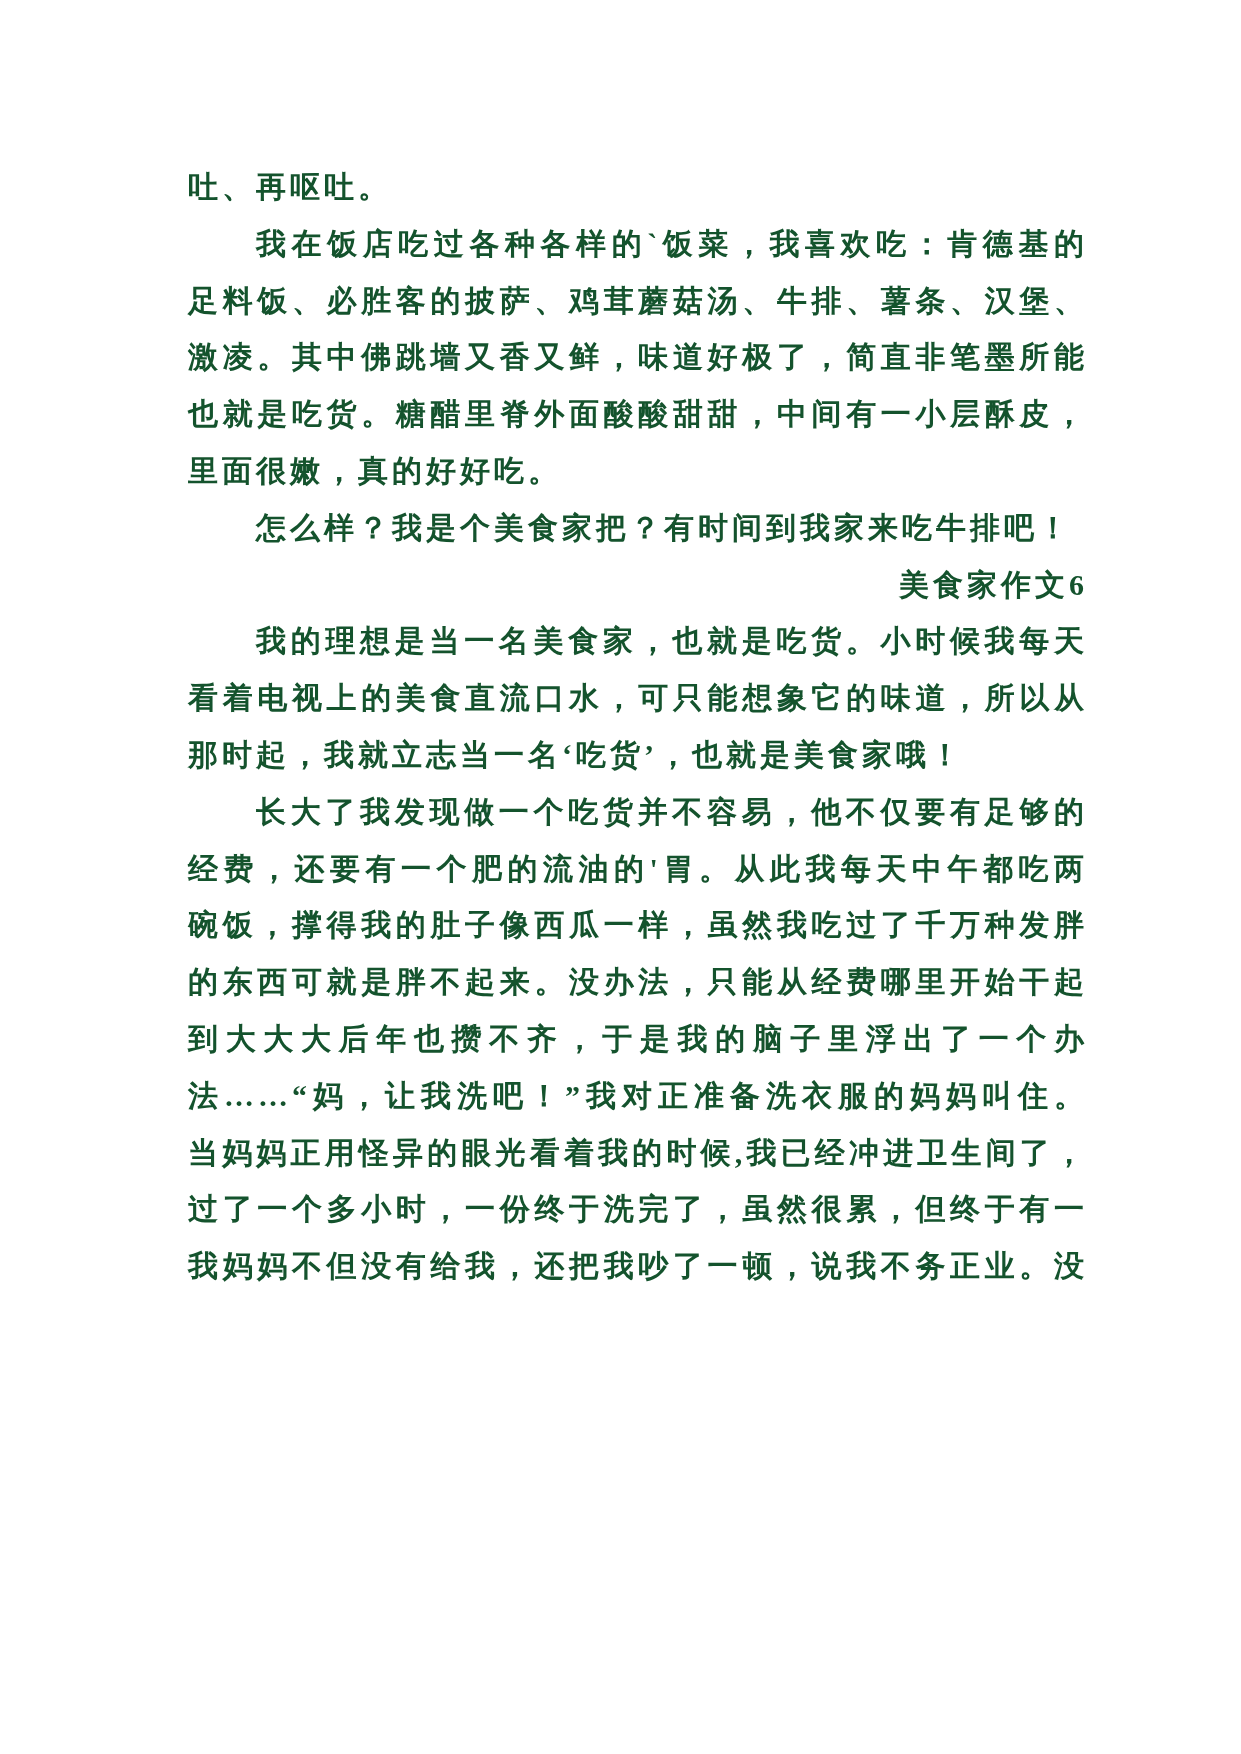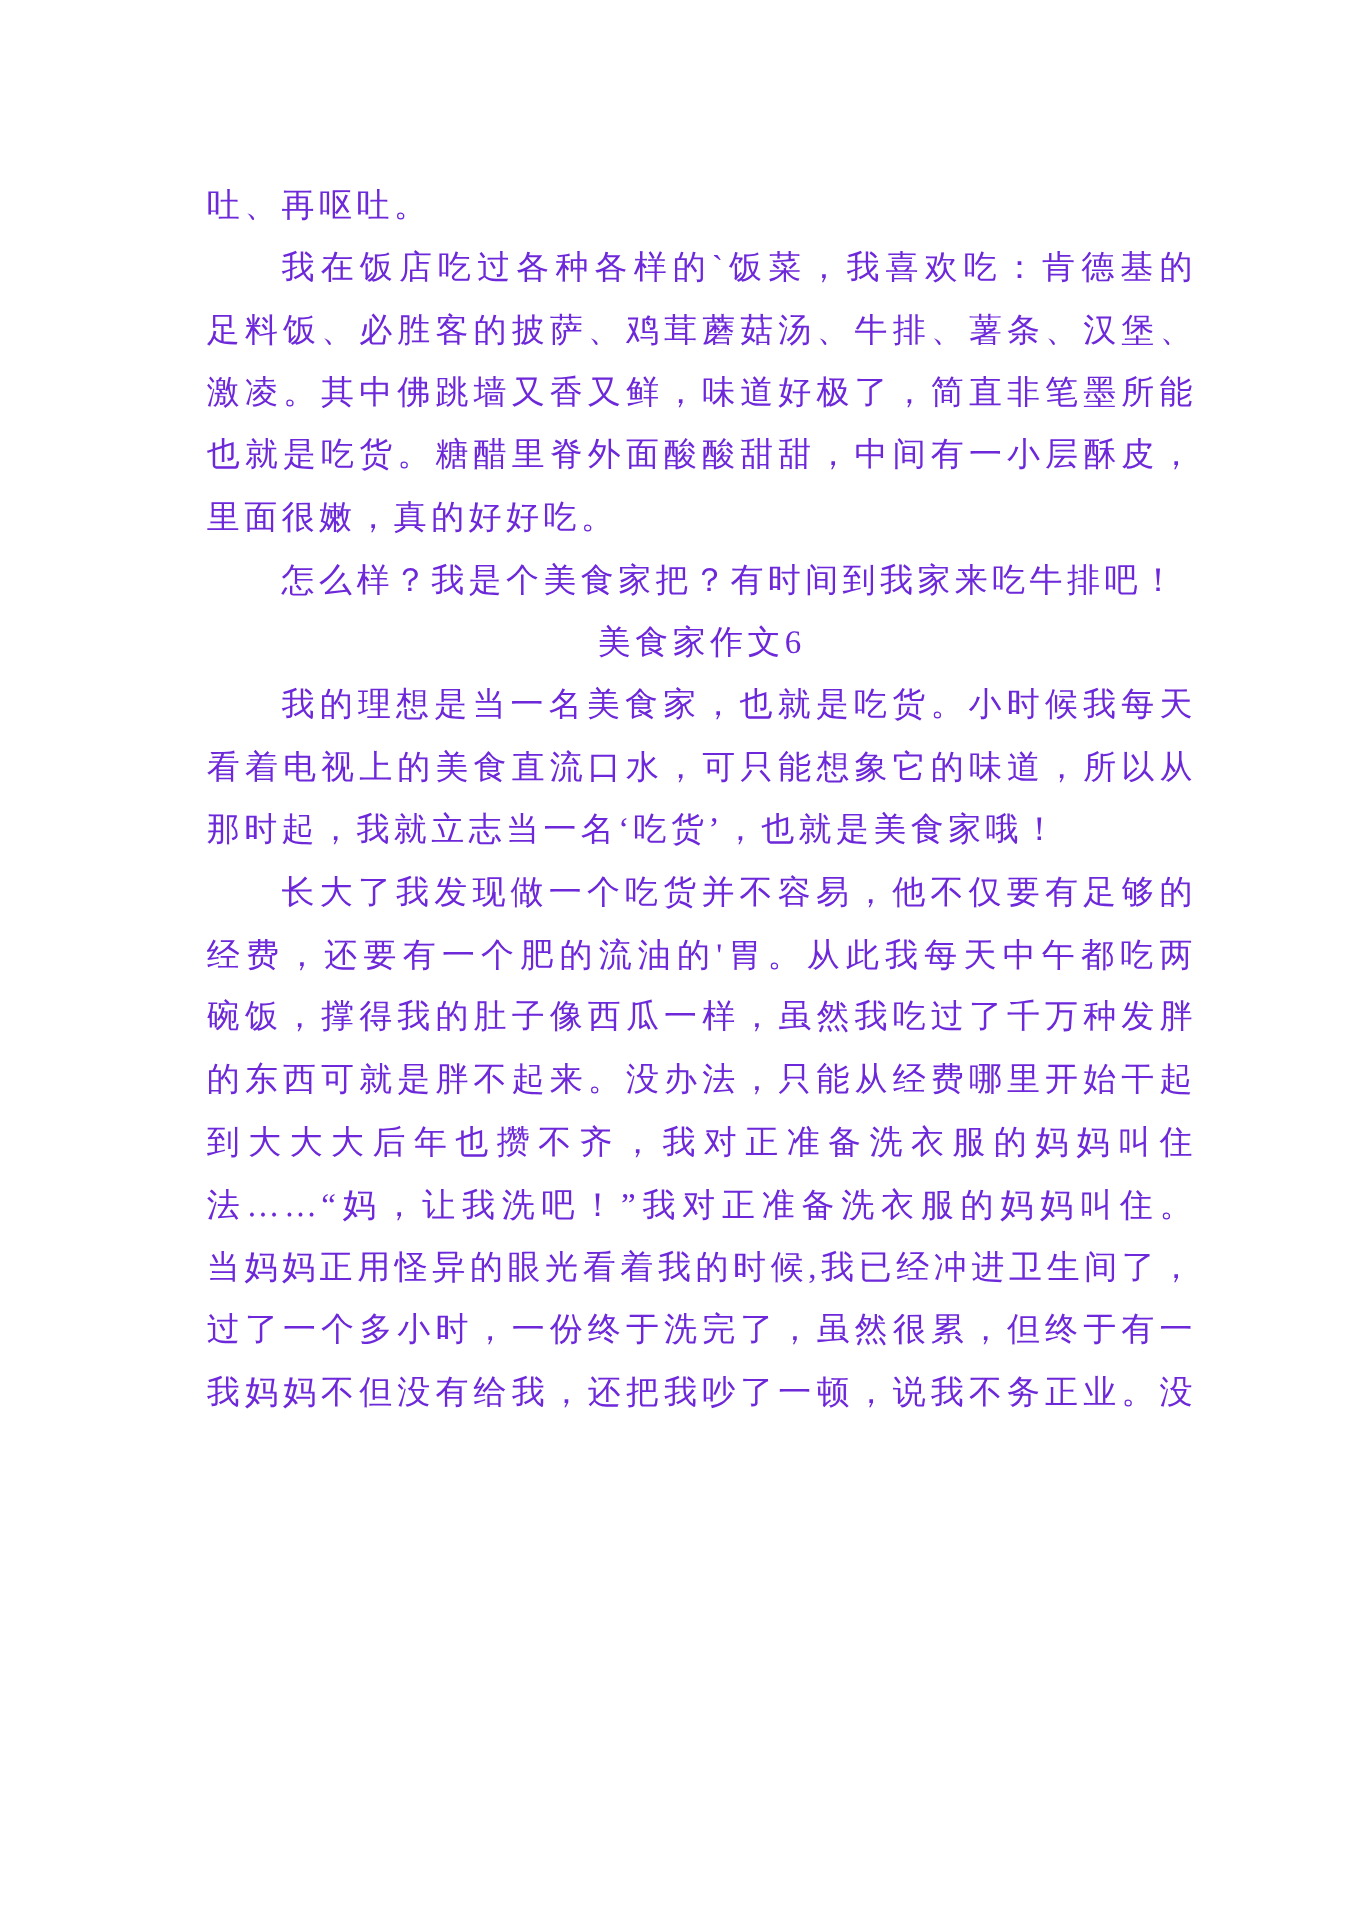--- a/index.html
+++ b/index.html
@@ -13,40 +13,40 @@
     height: 1754px;
     background: #ffffff;
     overflow: hidden;
   }
   .essay {
     position: absolute;
     left: 188px;
     top: 159px;
     width: 900px;
     font-family: "Liberation Serif", "DejaVu Serif", serif;
-    font-weight: normal;
+    font-weight: bold;
     font-size: 30px;
     letter-spacing: 4px;
     line-height: 56.8px;
-    color: #6d28d9;
+    color: #14532d;
   }
   .line {
     height: 56.8px;
     text-align: left;
   }
   .line.fill {
     text-align: justify;
     text-align-last: justify;
     text-justify: inter-character;
   }
   .line.indent {
     text-indent: 68px;
   }
   .line.heading {
-    text-align: center;
+    text-align: right;
   }
 </style>
 </head>
 <body>
 
 <div class="page">
   <div class="essay">
       <div class="line">吐、再呕吐。</div>
       <div class="line indent fill">我在饭店吃过各种各样的`饭菜，我喜欢吃：肯德基的</div>
       <div class="line fill">足料饭、必胜客的披萨、鸡茸蘑菇汤、牛排、薯条、汉堡、</div>
@@ -55,19 +55,19 @@
       <div class="line">里面很嫩，真的好好吃。</div>
       <div class="line indent">怎么样？我是个美食家把？有时间到我家来吃牛排吧！</div>
       <div class="line heading">美食家作文6</div>
       <div class="line indent fill">我的理想是当一名美食家，也就是吃货。小时候我每天</div>
       <div class="line fill">看着电视上的美食直流口水，可只能想象它的味道，所以从</div>
       <div class="line">那时起，我就立志当一名‘吃货’，也就是美食家哦！</div>
       <div class="line indent fill">长大了我发现做一个吃货并不容易，他不仅要有足够的</div>
       <div class="line fill">经费，还要有一个肥的流油的'胃。从此我每天中午都吃两</div>
       <div class="line fill">碗饭，撑得我的肚子像西瓜一样，虽然我吃过了千万种发胖</div>
       <div class="line fill">的东西可就是胖不起来。没办法，只能从经费哪里开始干起</div>
-      <div class="line fill">到大大大后年也攒不齐，我对正准备洗衣服的妈妈叫住</div>
+      <div class="line fill">到大大大后年也攒不齐，于是我的脑子里浮出了一个办</div>
       <div class="line fill">法……“妈，让我洗吧！”我对正准备洗衣服的妈妈叫住。</div>
       <div class="line fill">当妈妈正用怪异的眼光看着我的时候,我已经冲进卫生间了，</div>
       <div class="line fill">过了一个多小时，一份终于洗完了，虽然很累，但终于有一</div>
       <div class="line fill">我妈妈不但没有给我，还把我吵了一顿，说我不务正业。没</div>
     </div>
 </div>
 
 </body></html>

